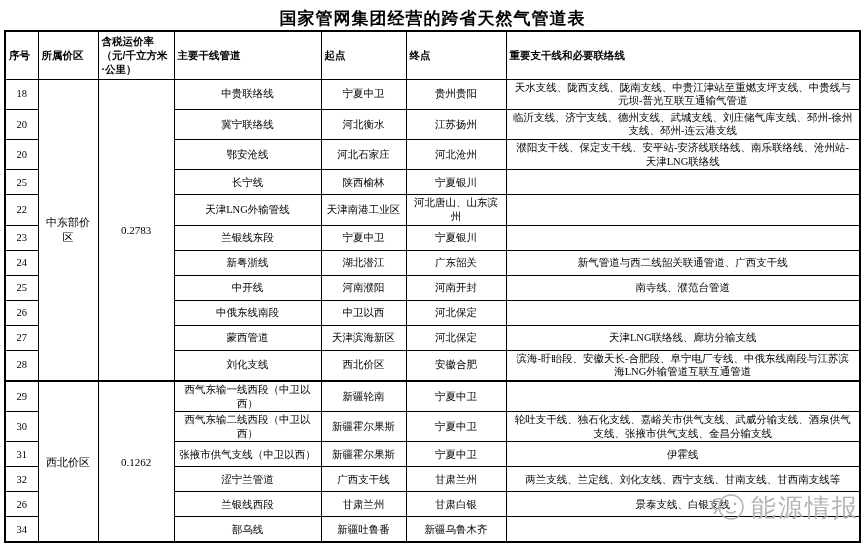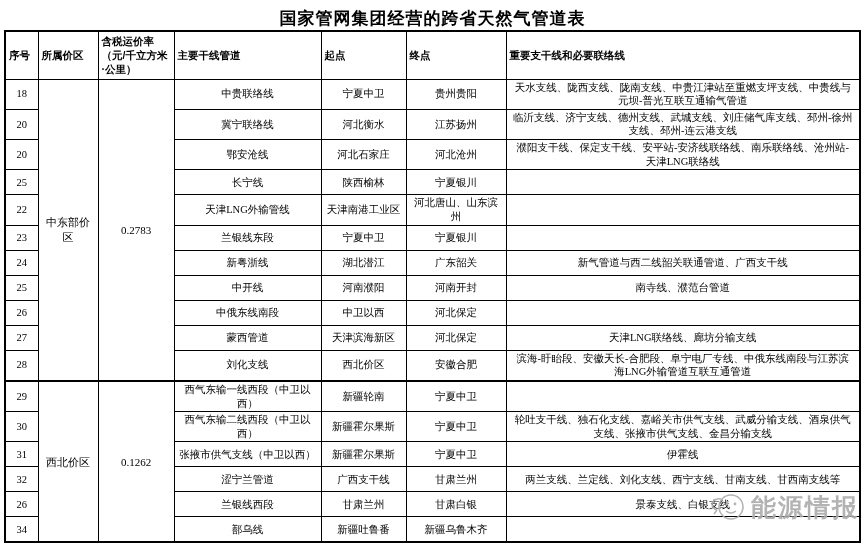--- a/index.html
+++ b/index.html
@@ -39,21 +39,21 @@
     word-break:break-all;
   }
   td.branches { text-align:center; padding:1px 5px; }
   tr.zone-start td { border-top:2px solid #000; }
   td.zone, td.rate { font-size:11px; }
   .watermark {
     position:absolute; right:6px; bottom:20px;
     display:flex; align-items:center; gap:4px;
     color:#ababab; opacity:0.9;
     font-family:"Liberation Sans","DejaVu Sans",sans-serif;
-    font-weight:bold; font-size:25px; letter-spacing:2px;
+    font-weight:normal; font-size:25px; letter-spacing:2px;
     pointer-events:none; z-index:5;
     text-shadow:0 0 1px #ffffff;
   }
   .watermark svg { display:block; }
 </style>
 </head>
 <body>
 
 <div class="page-title">国家管网集团经营的跨省天然气管道表</div>
 

